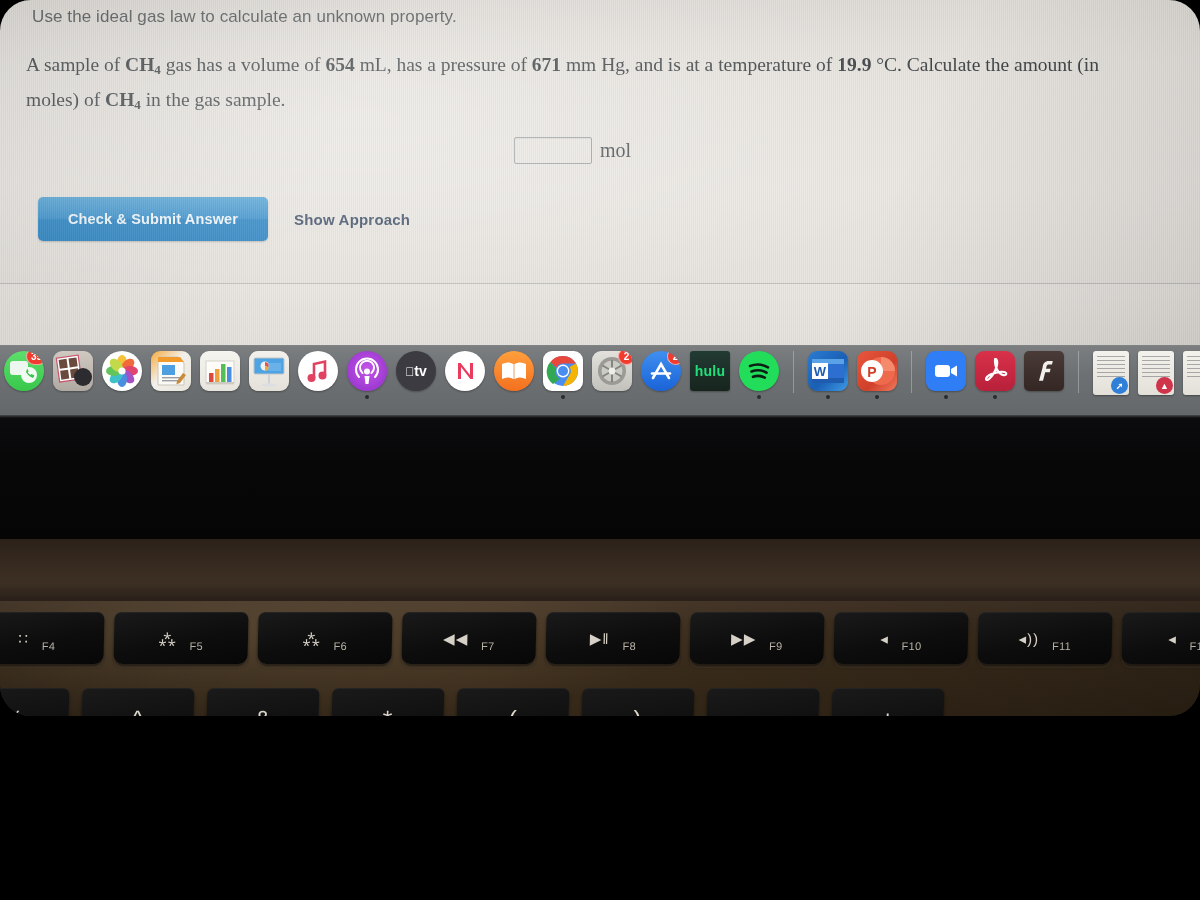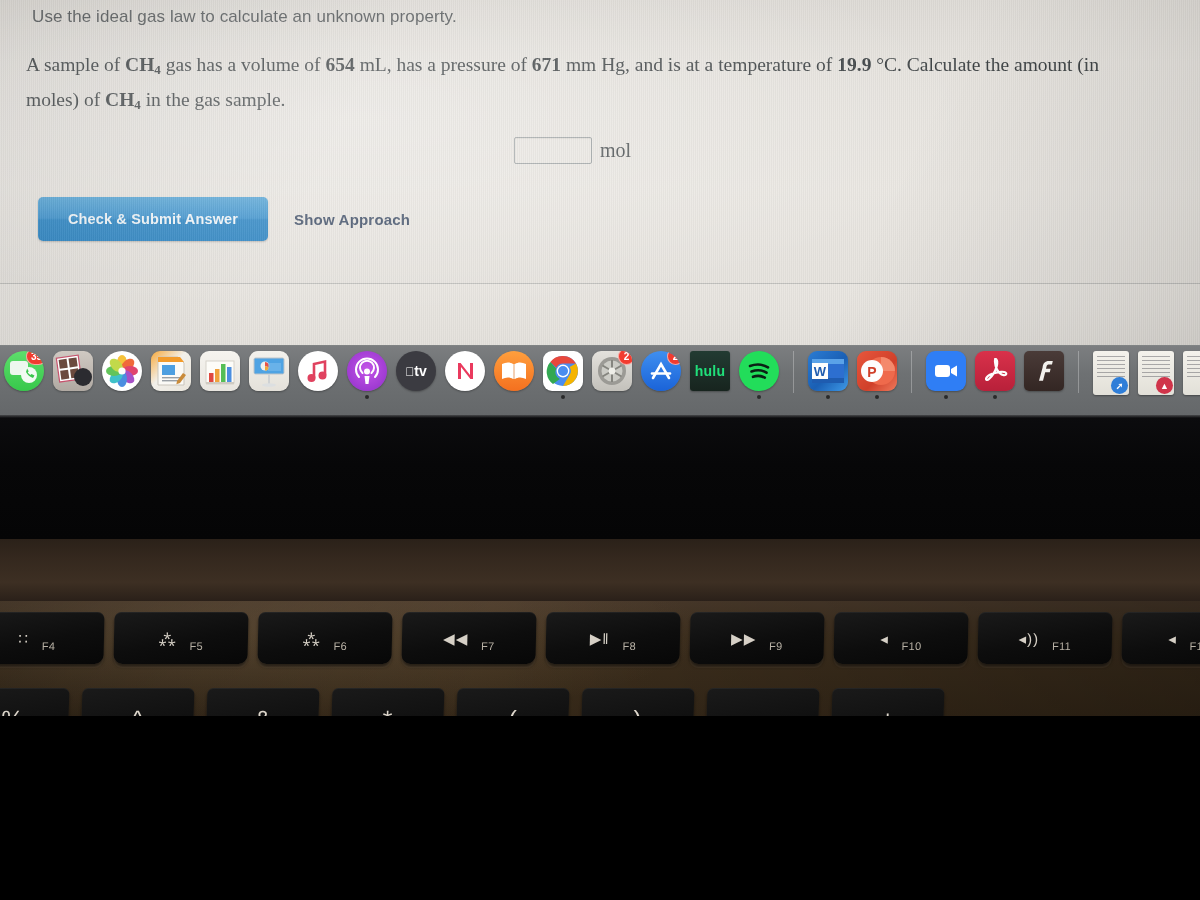--- a/index.html
+++ b/index.html
@@ -8,20 +8,21 @@
     overflow: hidden;
     background: #000;
     font-family: "Liberation Sans", sans-serif;
   }
 
   #root {
     position: relative;
     width: 1200px;
     height: 716px;
     overflow: hidden;
+    border-radius: 31px;
   }
 
   
   .screen-content {
     position: absolute;
     left: 0; top: 0;
     width: 1200px; height: 345px;
     background:
       linear-gradient(180deg, #dedbd6 0%, #e6e3de 18%, #eae7e2 55%, #e4e1dc 100%);
   }

